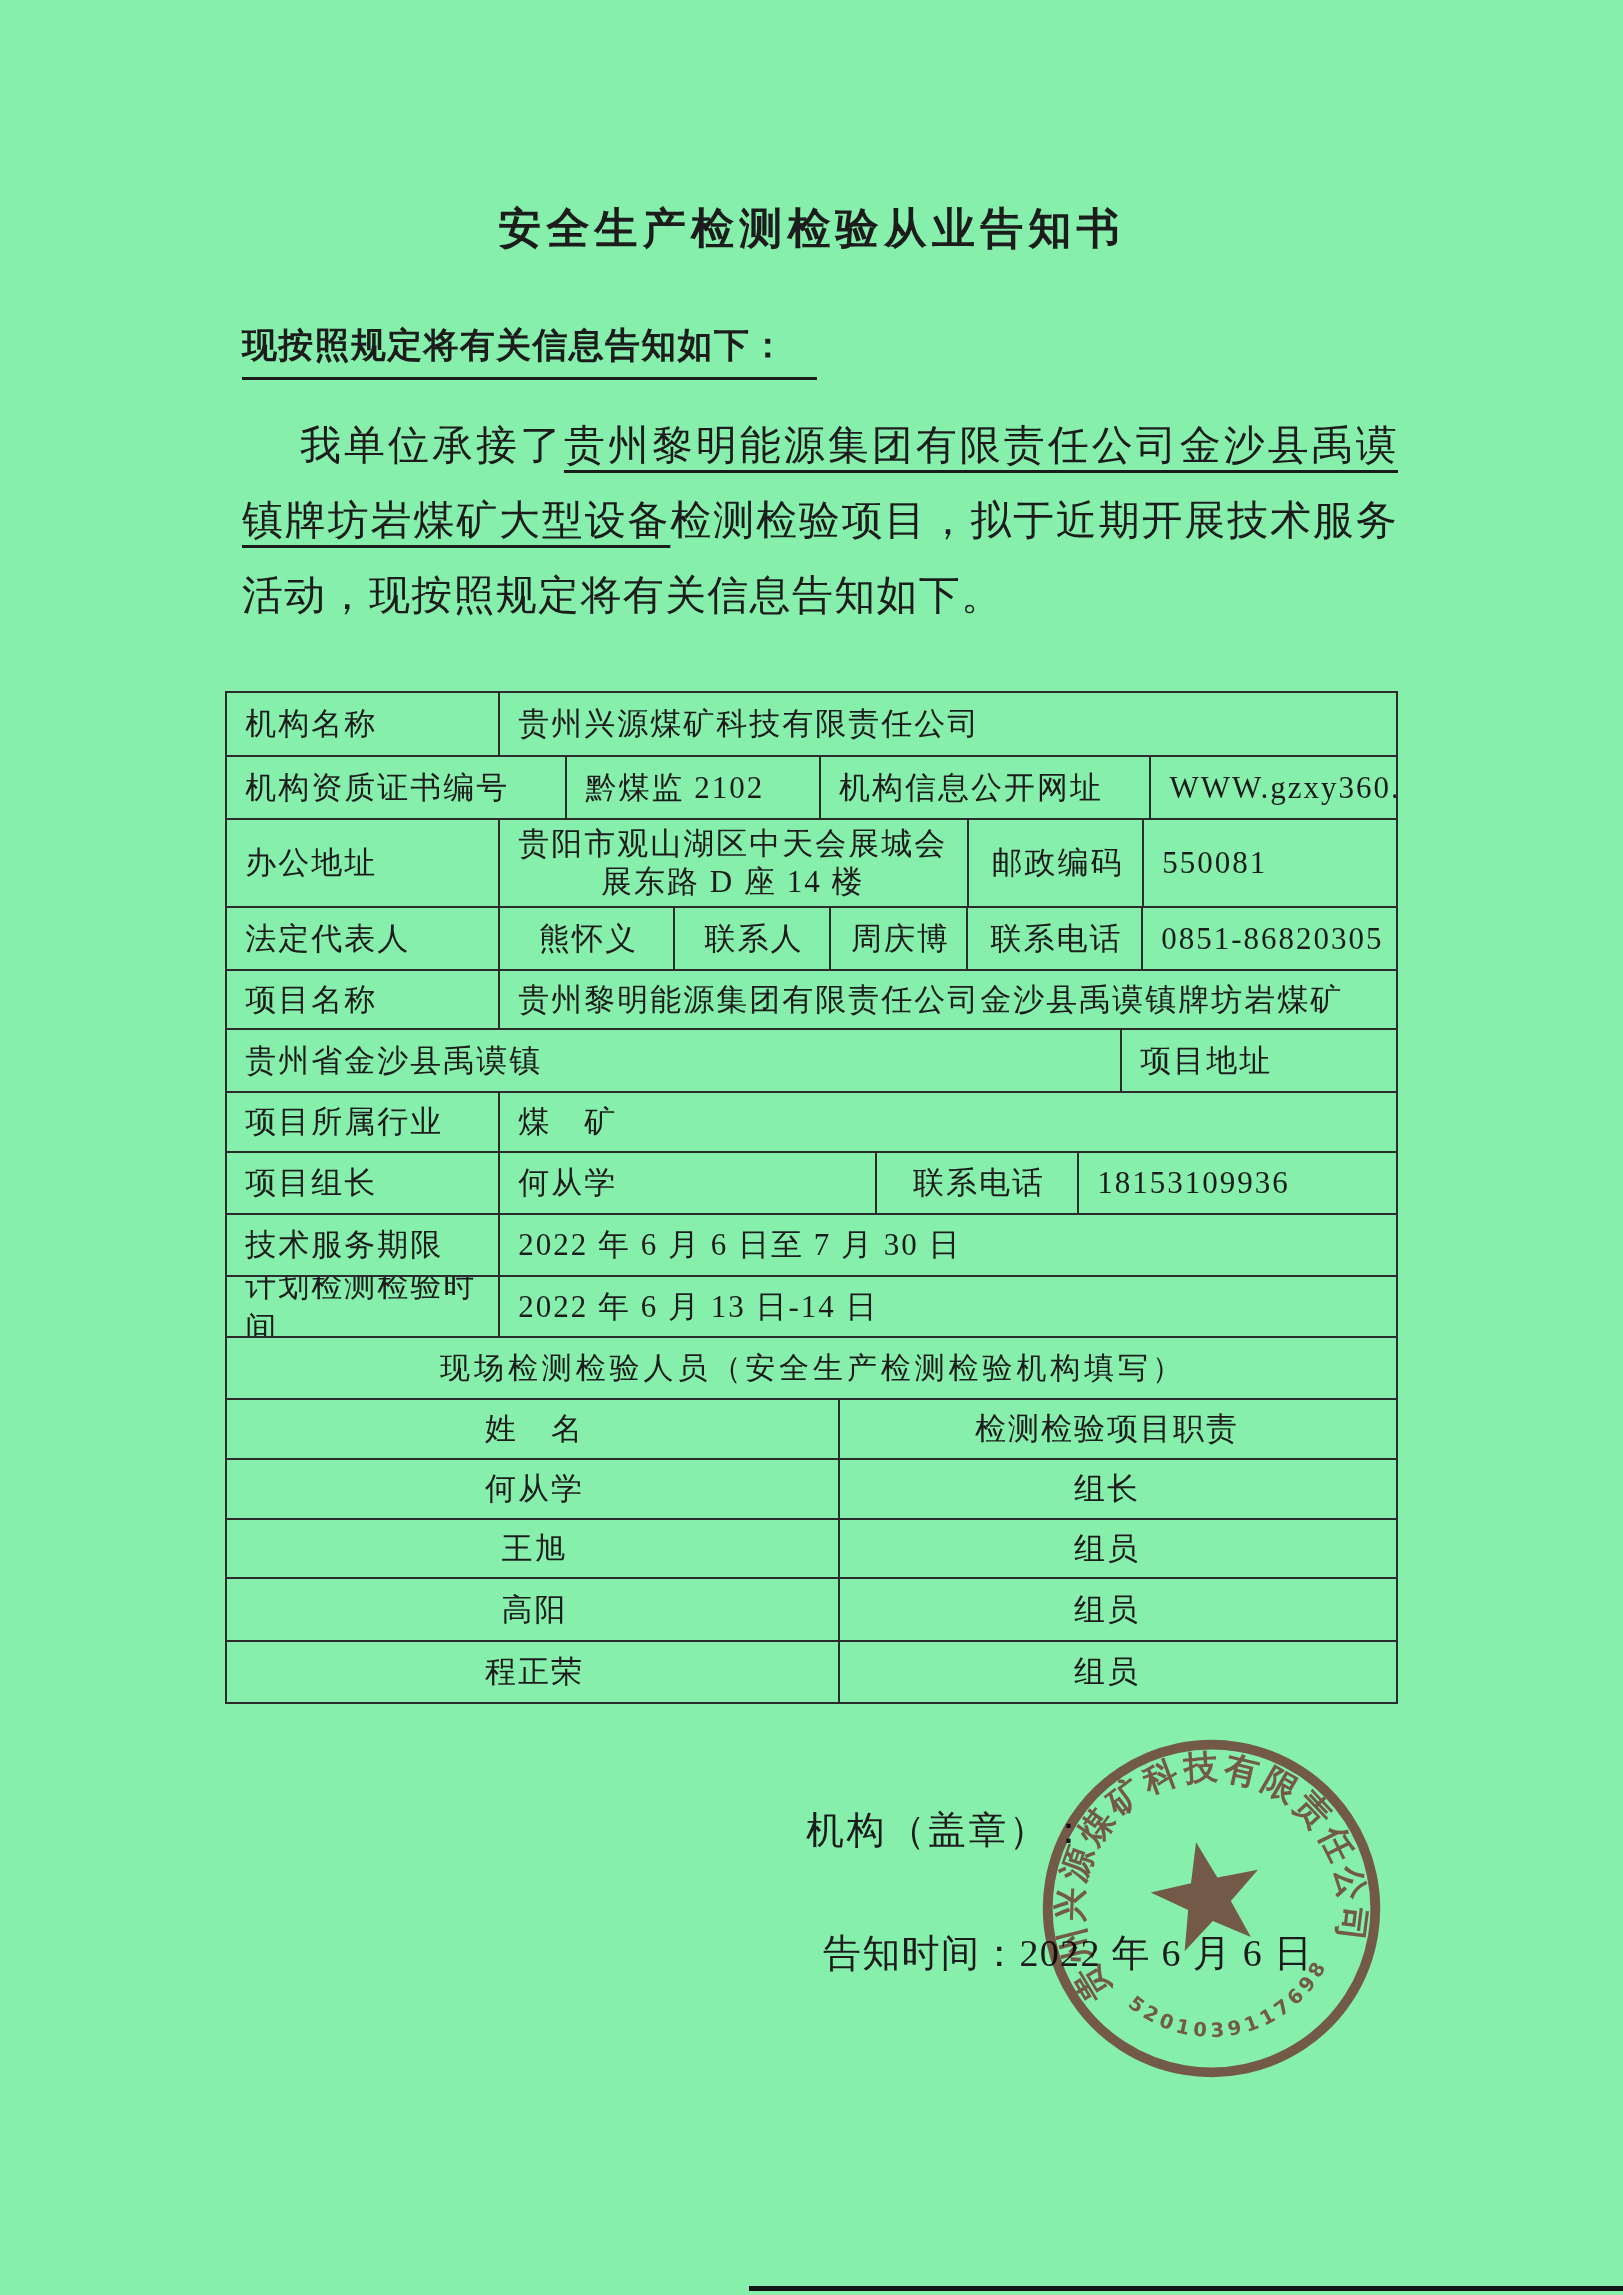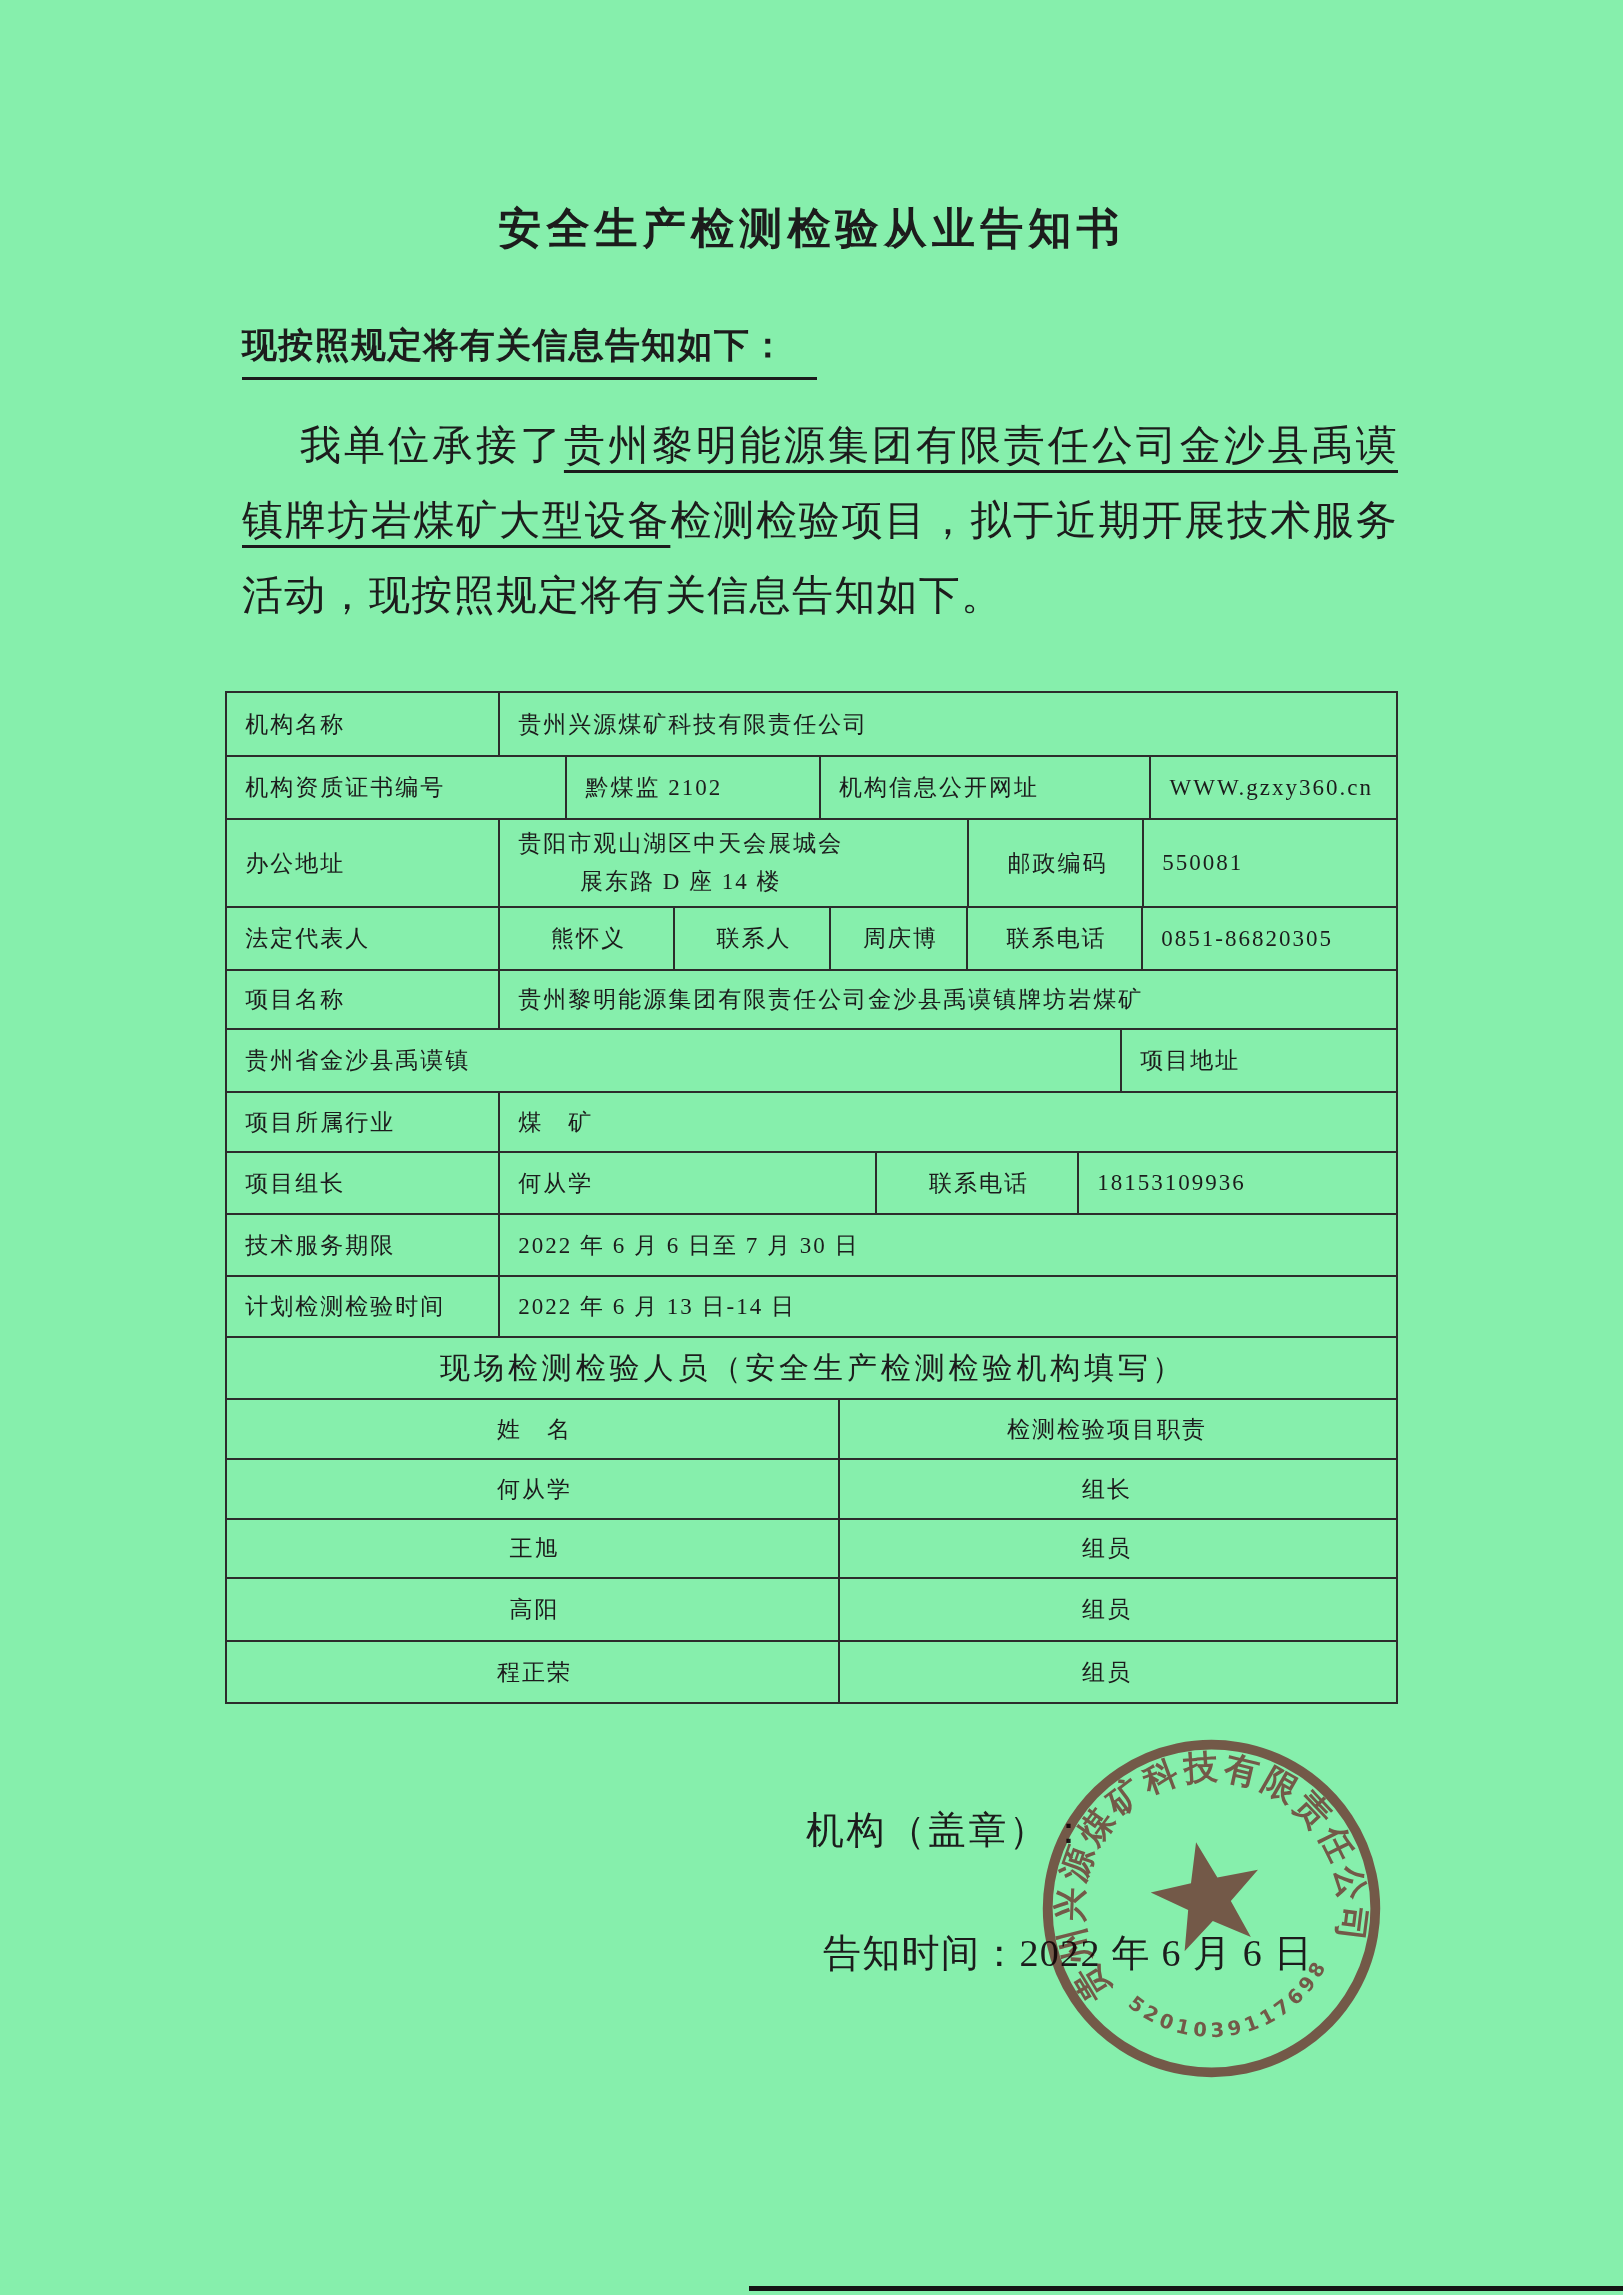--- a/index.html
+++ b/index.html
@@ -15,21 +15,21 @@
 
   .para{position:absolute;top:408px;left:242px;width:1156px;
         font-size:41px;letter-spacing:1.3px;line-height:75px;text-align:justify;text-indent:58px;}
   .u{text-decoration:underline;text-decoration-thickness:2.6px;text-underline-offset:10.5px;}
 
   
   .tbl{position:absolute;left:225px;top:691px;width:1173px;border:2.6px solid #2c2c2c;box-sizing:border-box;}
   .tr{display:flex;border-bottom:2px solid #2c2c2c;}
   .tr:last-child{border-bottom:none;}
   .td{box-sizing:border-box;border-right:2px solid #2c2c2c;display:flex;align-items:center;
-      font-size:23px;letter-spacing:2px;padding-left:18.3px;overflow:hidden;}
+      font-size:31px;letter-spacing:2px;padding-left:18.3px;overflow:hidden;}
   .td:last-child{border-right:none;}
   .td.center{justify-content:center;padding-left:4px;text-align:center;}
   .td.pre{white-space:pre-line;line-height:38px;text-align:center;}
   .h95{height:62px}.h93{height:61px}.h132{height:86px}.h87{height:57px}.h89{height:58px}
   .h91{height:60px}.h90{height:59px}.h88{height:58px}.h92{height:60px}
   .w417{width:273px}.w1367{width:895px}.w533{width:349px}.w349{width:260px}.w518{width:339px}
   .w384{width:251px}.w716{width:469px}.w267{width:175px}.w239{width:156px}.w210{width:137px}
   .w576{width:377px}.w308{width:202px}.w483{width:316px}.w936{width:613px}.w848{width:530px}
   .w1784{width:1168px}
   .sec{font-size:30px;letter-spacing:3.9px;}

